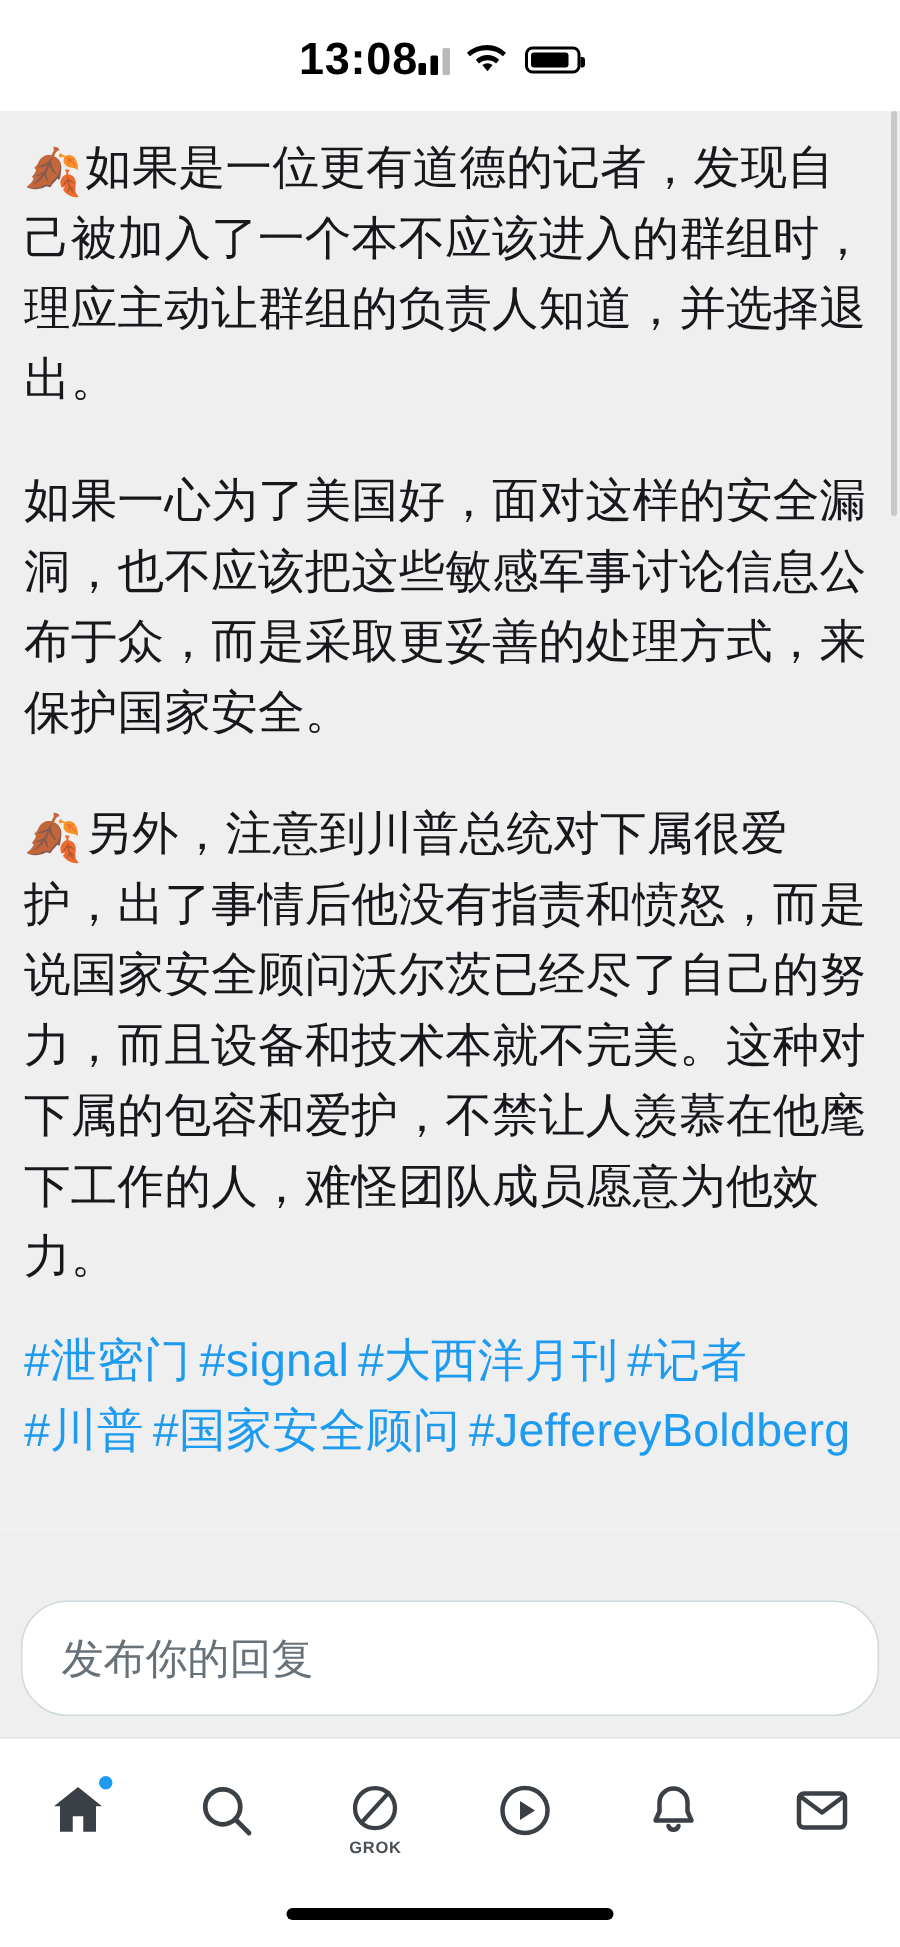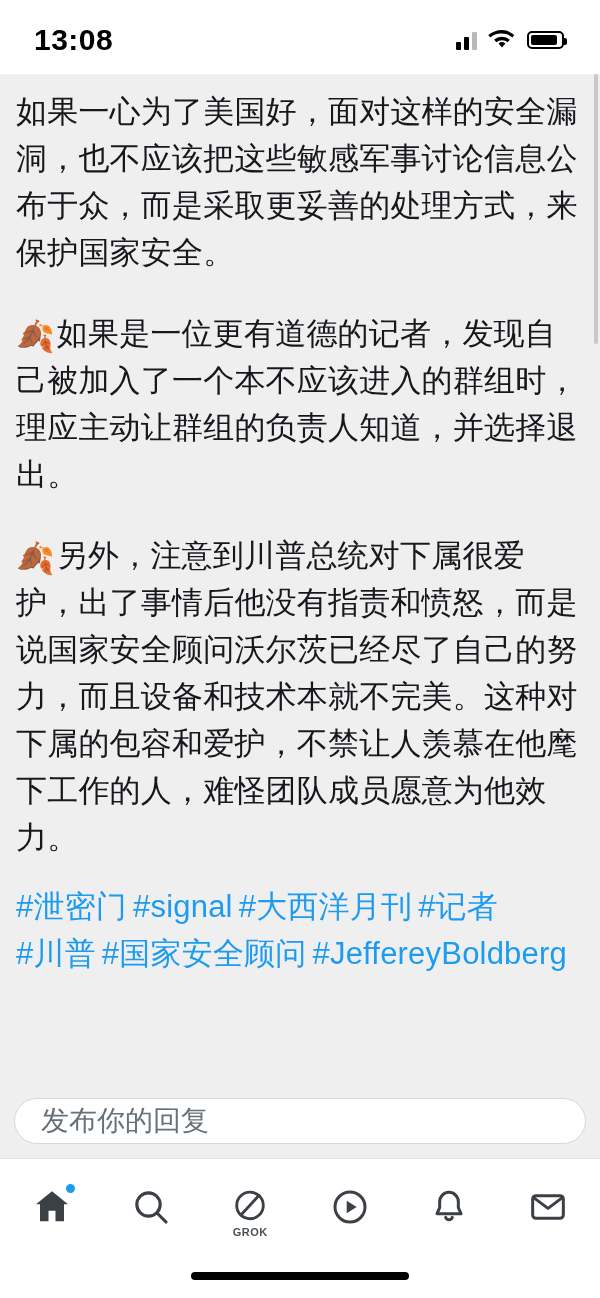--- a/index.html
+++ b/index.html
@@ -18,22 +18,22 @@
     display: flex;
     flex-direction: column;
   }
 
   
   .statusbar {
     height: 74px;
     flex: 0 0 74px;
     display: flex;
     align-items: center;
-    justify-content: space-between;
-    padding: 0 36px 0 34px;
+    justify-content: center;
+    padding: 0 36px 0 22px;
     background: #ffffff;
   }
   .status-time {
     font-size: 30px;
     font-weight: bold;
     color: #000;
     letter-spacing: 0.5px;
     padding-top: 6px;
   }
   .status-right {
@@ -127,21 +127,21 @@
   }
 
   
   .composer-wrap {
     background: #efefef;
     padding: 8px 14px 14px 14px;
     flex: 0 0 auto;
   }
   .composer {
     width: 100%;
-    height: 46px;
+    height: 77px;
     background: #ffffff;
     border: 1px solid #cfd9de;
     border-radius: 31px;
     display: flex;
     align-items: center;
     padding: 0 26px;
     font-size: 28px;
     color: #67717a;
     font-family: "Liberation Sans", sans-serif;
     margin-top: 40px;
@@ -227,24 +227,24 @@
         <span class="battery-fill"></span>
       </span>
     </div>
   </div>
 
   <div class="content">
     <div class="scroll-indicator"></div>
 
     <div class="post-text">
       <p class="para">
-        <span>如果一心为了美国好，面对这样的安全漏洞，也不应该把这些敏感军事讨论信息公布于众，而是采取更妥善的处理方式，来保护国家安全。</span>
+        <span class="leaf">🍂</span><span>如果是一位更有道德的记者，发现自己被加入了一个本不应该进入的群组时，理应主动让群组的负责人知道，并选择退出。</span>
       </p>
       <p class="para">
-        <span class="leaf">🍂</span><span>如果是一位更有道德的记者，发现自己被加入了一个本不应该进入的群组时，理应主动让群组的负责人知道，并选择退出。</span>
+        <span>如果一心为了美国好，面对这样的安全漏洞，也不应该把这些敏感军事讨论信息公布于众，而是采取更妥善的处理方式，来保护国家安全。</span>
       </p>
       <p class="para">
         <span class="leaf">🍂</span><span>另外，注意到川普总统对下属很爱护，出了事情后他没有指责和愤怒，而是说国家安全顾问沃尔茨已经尽了自己的努力，而且设备和技术本就不完美。这种对下属的包容和爱护，不禁让人羡慕在他麾下工作的人，难怪团队成员愿意为他效力。</span>
       </p>
 
       <div class="tags">
         <span>#泄密门</span><span>#signal</span><span>#大西洋月刊</span><span>#记者</span><span>#川普</span><span>#国家安全顾问</span><span>#JeffereyBoldberg</span>
       </div>
     </div>
   </div>

